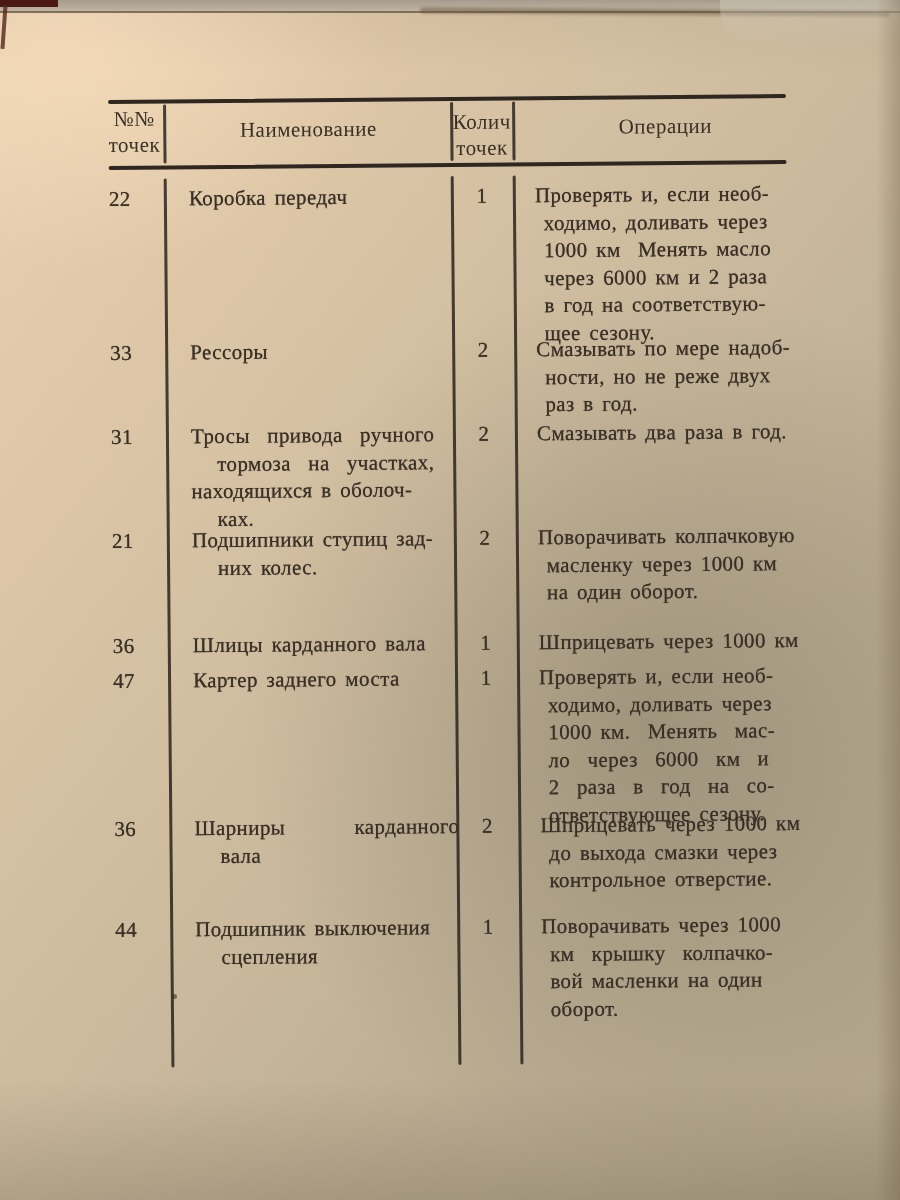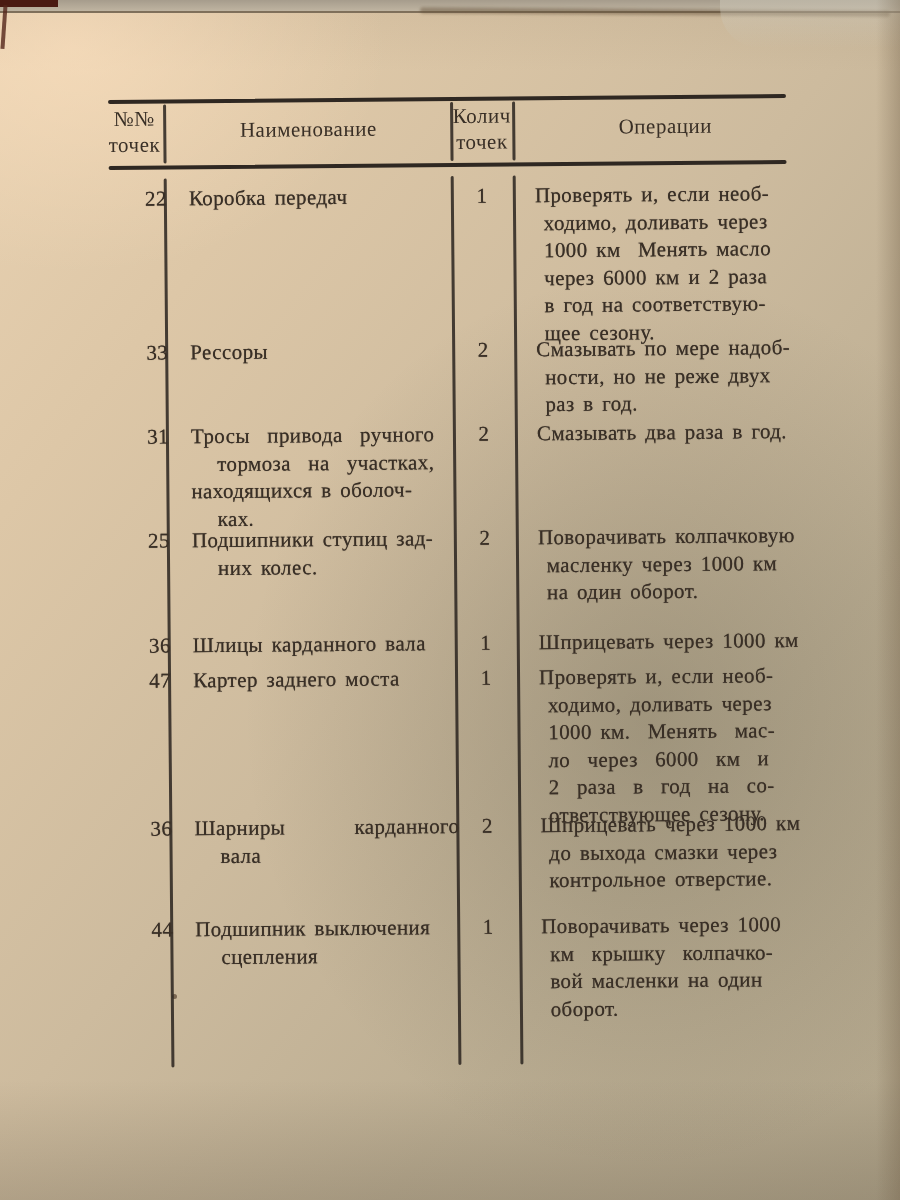--- a/index.html
+++ b/index.html
@@ -43,27 +43,27 @@
   .rule-top{top:0;}
   .rule-mid{top:66px;}
   .vline{position:absolute;width:2.5px;background:rgba(47,40,34,0.88);border-radius:2px;}
   .v-head{top:5px;height:59px;}
   .v-body{top:79px;height:889px;}
   .vx1{left:55px;} .vx2{left:342px;} .vx3{left:404px;}
 
   .hcell{position:absolute;font-size:21px;line-height:26px;text-align:center;letter-spacing:.5px;}
   .h1{left:-6px;top:6px;width:64px;}
   .h2{left:58px;top:18px;width:284px;}
-  .h3{left:343px;top:6px;width:61px;}
+  .h3{left:343px;top:12px;width:61px;}
   .h4{left:404px;top:18px;width:306px;}
 
   .cell{position:absolute;font-size:21px;line-height:27.5px;white-space:pre-wrap;
     letter-spacing:.4px;word-spacing:3px;
     text-shadow:0 0 .7px rgba(57,48,38,0.85);}
-  .c-num{left:0;width:58px;text-align:right;}
+  .c-num{left:0;width:58px;text-align:left;}
   .c-name{left:80px;width:268px;}
   .c-qty{left:342px;width:62px;text-align:center;}
   .c-ops{left:426px;width:320px;}
   .row{position:absolute;left:0;width:760px;}
 </style>
 </head>
 <body>
 
 <div>
   <div class="top-strip"></div>
@@ -112,21 +112,21 @@
     <div class="row" style="top:324px">
       <div class="cell c-num">31</div>
       <div class="cell c-name">Тросы  привода  ручного
    тормоза  на  участках,
 находящихся в оболоч-
    ках.</div>
       <div class="cell c-qty">2</div>
       <div class="cell c-ops">Смазывать два раза в год.</div>
     </div>
     <div class="row" style="top:428px">
-      <div class="cell c-num">25</div>
+      <div class="cell c-num">21</div>
       <div class="cell c-name">Подшипники ступиц зад-
    них колес.</div>
       <div class="cell c-qty">2</div>
       <div class="cell c-ops">Поворачивать колпачковую
  масленку через 1000 км
  на один оборот.</div>
     </div>
     <div class="row" style="top:533px">
       <div class="cell c-num">36</div>
       <div class="cell c-name">Шлицы карданного вала</div>

